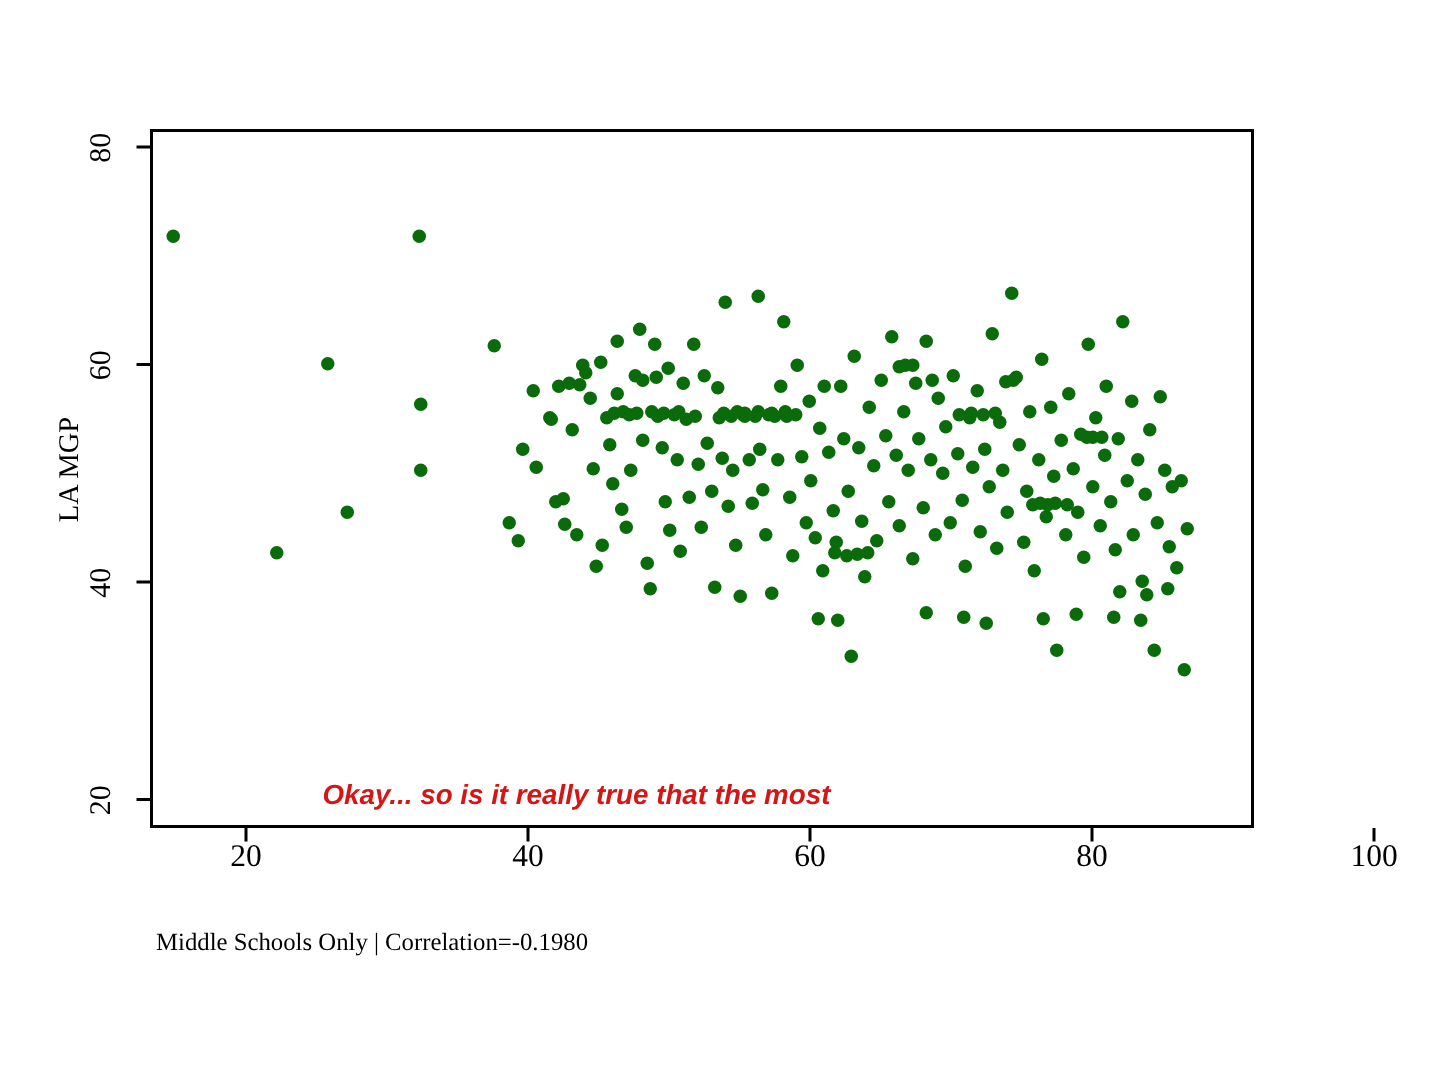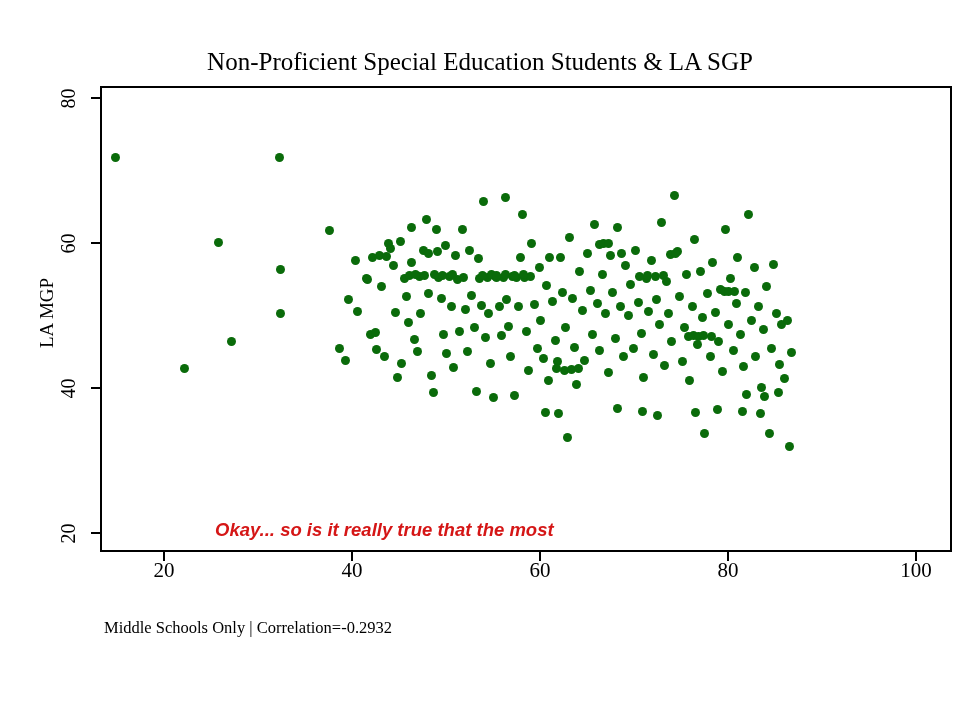--- a/index.html
+++ b/index.html
@@ -23,21 +23,21 @@
     text-align: center;
     font-family: "Liberation Serif", serif;
     font-size: 25px;
     color: #000000;
     white-space: nowrap;
   }
   #plot-frame {
     position: absolute;
     left: 100px;
     top: 86px;
-    width: 852px;
+    width: 736px;
     height: 466px;
     border: 2px solid #000000;
     box-sizing: border-box;
     background: #ffffff;
     overflow: hidden;
   }
   #points-layer {
     position: absolute;
     left: 0;
     top: 0;
@@ -133,21 +133,20 @@
     font-size: 16.5px;
     color: #000000;
     white-space: nowrap;
   }
 </style>
 </head>
 <body>
 
 <div id="page">
 
-  <div id="chart-title">Non-Proficient Special Education Students &amp; LA SGP</div>
 
   <div class="ytick-mark" style="top:97px;"></div>
   <div class="ytick-mark" style="top:242px;"></div>
   <div class="ytick-mark" style="top:387px;"></div>
   <div class="ytick-mark" style="top:532px;"></div>
 
   <div class="ytick-label" style="left:48px; top:87px;">80</div>
   <div class="ytick-label" style="left:48px; top:232px;">60</div>
   <div class="ytick-label" style="left:48px; top:377px;">40</div>
   <div class="ytick-label" style="left:48px; top:522px;">20</div>
@@ -415,15 +414,15 @@
         <div class="pt" style="left: 676.22px; top: 304.71px; background: rgb(10, 107, 10);"></div>
       </div>
 
     <div id="annotation">
       <div>Okay... so is it really true that the most</div>
       <div>effective teachers are in the schools that</div>
 
     </div>
   </div>
 
-  <div id="footnote">Middle Schools Only | Correlation=-0.2932</div>
+  <div id="footnote">Middle Schools Only | Correlation=-0.1980</div>
 
 </div>
 
 </body></html>

